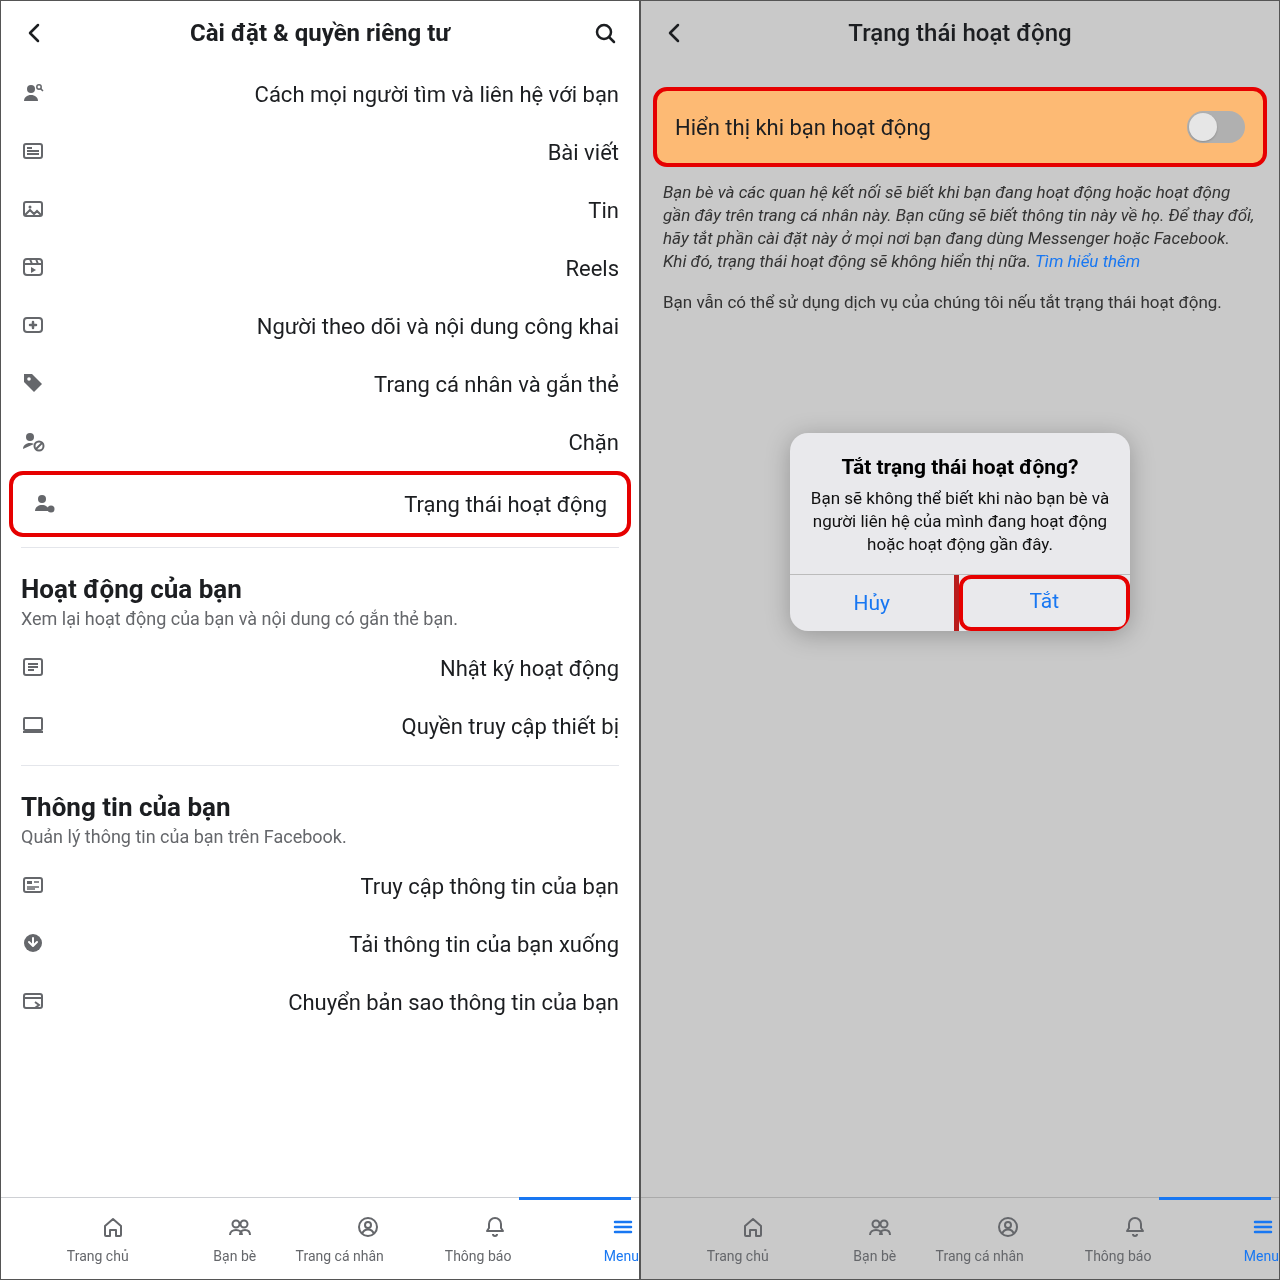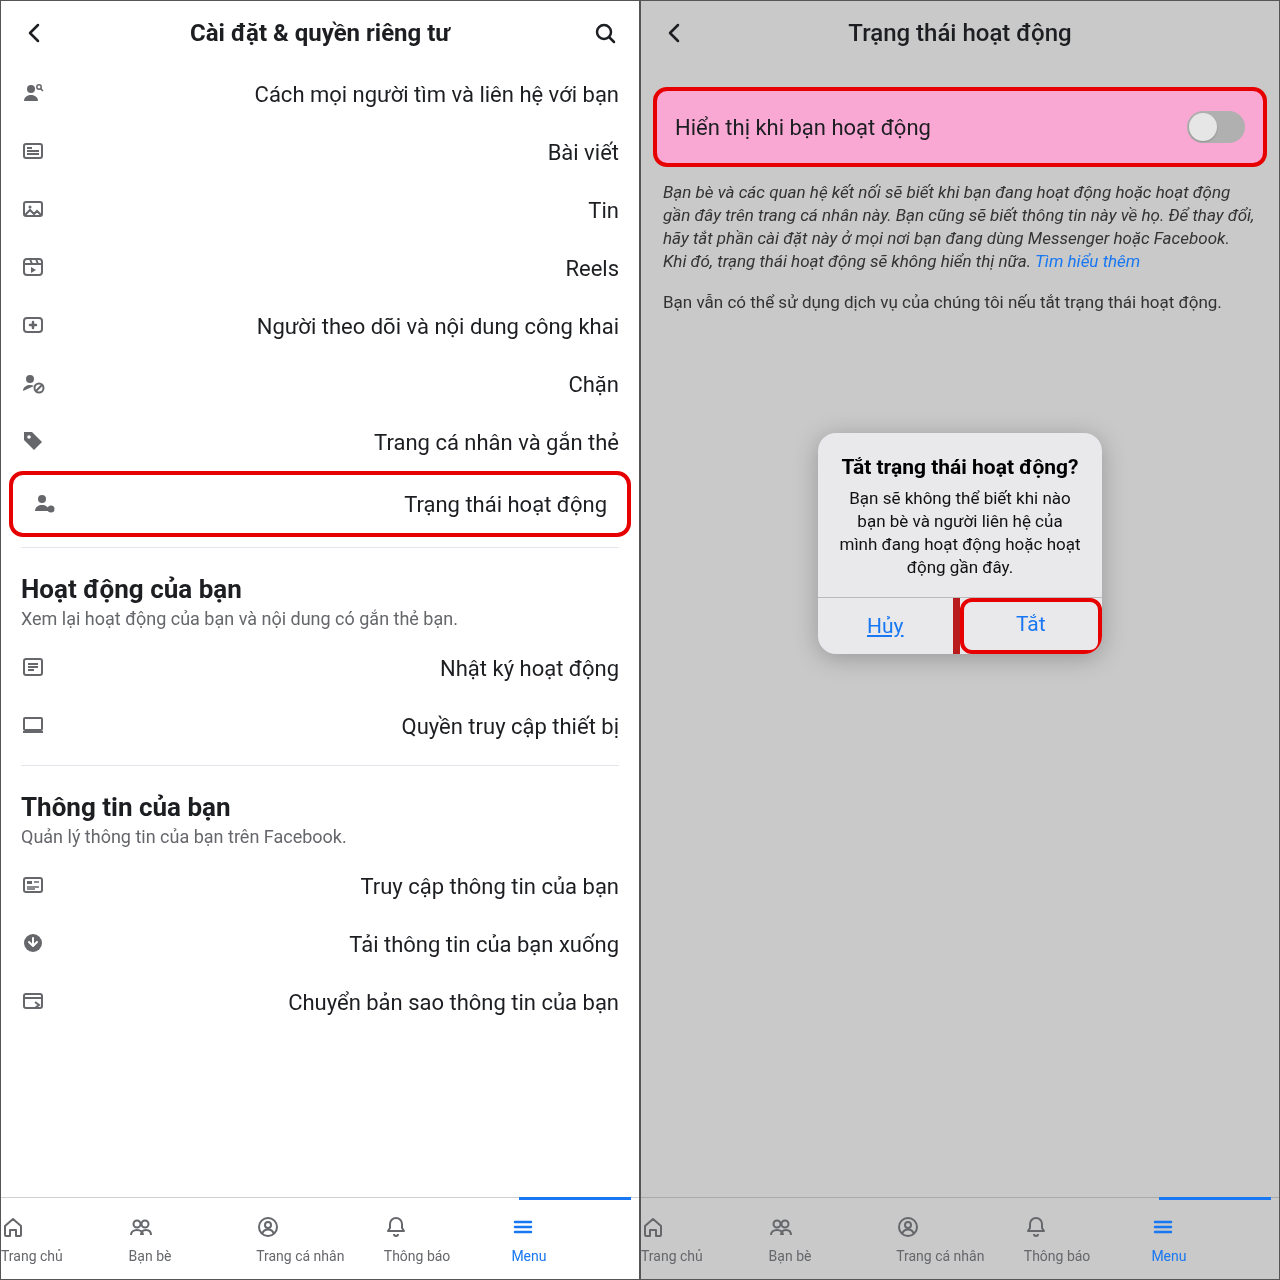--- a/index.html
+++ b/index.html
@@ -90,38 +90,38 @@
     height: 82px;
     display:flex;
     border-top:1px solid #ced0d4;
     background:#fff;
   }
   .pane.right .nav { background:#c9c9c9; border-top-color:#aaa;}
   .nav-item {
     flex:1;
     display:flex;
     flex-direction:column;
-    align-items:flex-start;
+    align-items:flex-end;
     justify-content:center;
     font-size:14px;
     color:#65676b;
     cursor:pointer;
     gap:4px;
   }
   .nav-item.active { color:#1877f2; position:relative;}
   .nav-item.active::before{
     content:"";
     position:absolute; top:-1px; left:8px; right:8px; height:3px; background:#1877f2;
   }
   .nav-item .nico { height:30px; display:flex;align-items:center;justify-content:center;}
   
   .toggle-card {
     margin: 22px 12px 0 12px;
     padding: 20px 18px;
-    background:#f9a8d4;
+    background:#fdba74;
     display:flex;
     align-items:center;
     justify-content:space-between;
     font-size:22px;
     color:#1c1e21;
   }
   .toggle {
     width:58px;height:32px;border-radius:16px;background:#b0b0b0;position:relative;
   }
   .toggle::after{
@@ -140,39 +140,39 @@
     padding: 18px 22px 0 22px;
     font-size:17px;
     line-height:1.35;
     color:#333;
   }
   
   .dialog {
     position:absolute;
     left:50%; transform:translateX(-50%);
     top: 432px;
-    width: 284px;
+    width: 340px;
     background:#e9e9ec;
     border-radius:18px;
     overflow:hidden;
     box-shadow:0 4px 24px rgba(0,0,0,.25);
   }
   .dialog-body{
     padding:22px 20px 18px 20px;
     text-align:center;
   }
   .dialog-title{ font-size:21px; font-weight:700; color:#000; margin-bottom:8px;}
   .dialog-msg{ font-size:17px; color:#111; line-height:1.35;}
   .dialog-btns{
     display:flex; border-top:1px solid #bbb;
   }
   .dialog-btn{
     flex:1; padding:16px 0; text-align:center; font-size:21px; color:#1877f2; cursor:pointer;
   }
-  .dialog-btn:first-child{ border-right:7px solid #b91c1c;text-decoration:underline;}
+  .dialog-btn:first-child{ border-right:5px solid #b91c1c;}
   .dialog-btn.hl{
     border:4px solid #e60000; border-radius:12px; padding:10px 0;
   }
   svg { display:block; }
 </style>
 </head>
 <body>
 
 <svg width="0" height="0" style="position:absolute">
   <defs>
@@ -319,32 +319,32 @@
       <span class="ico">
           <svg width="26" height="26">
             <use href="#i-followers"></use>
           </svg>
         </span>
       <span class="lbl">Người theo dõi và nội dung công khai</span>
     </div>
     <div class="row">
       <span class="ico">
           <svg width="26" height="26">
+            <use href="#i-tag"></use>
+          </svg>
+        </span>
+      <span class="lbl">Trang cá nhân và gắn thẻ</span>
+    </div>
+    <div class="row">
+      <span class="ico">
+          <svg width="26" height="26">
             <use href="#i-block"></use>
           </svg>
         </span>
       <span class="lbl">Chặn</span>
-    </div>
-    <div class="row">
-      <span class="ico">
-          <svg width="26" height="26">
-            <use href="#i-tag"></use>
-          </svg>
-        </span>
-      <span class="lbl">Trang cá nhân và gắn thẻ</span>
     </div>
     <div class="row highlight-red" style="margin:0 8px;">
       <span class="ico">
           <svg width="26" height="26">
             <use href="#i-status"></use>
           </svg>
         </span>
       <span class="lbl">Trạng thái hoạt động</span>
     </div>
 

